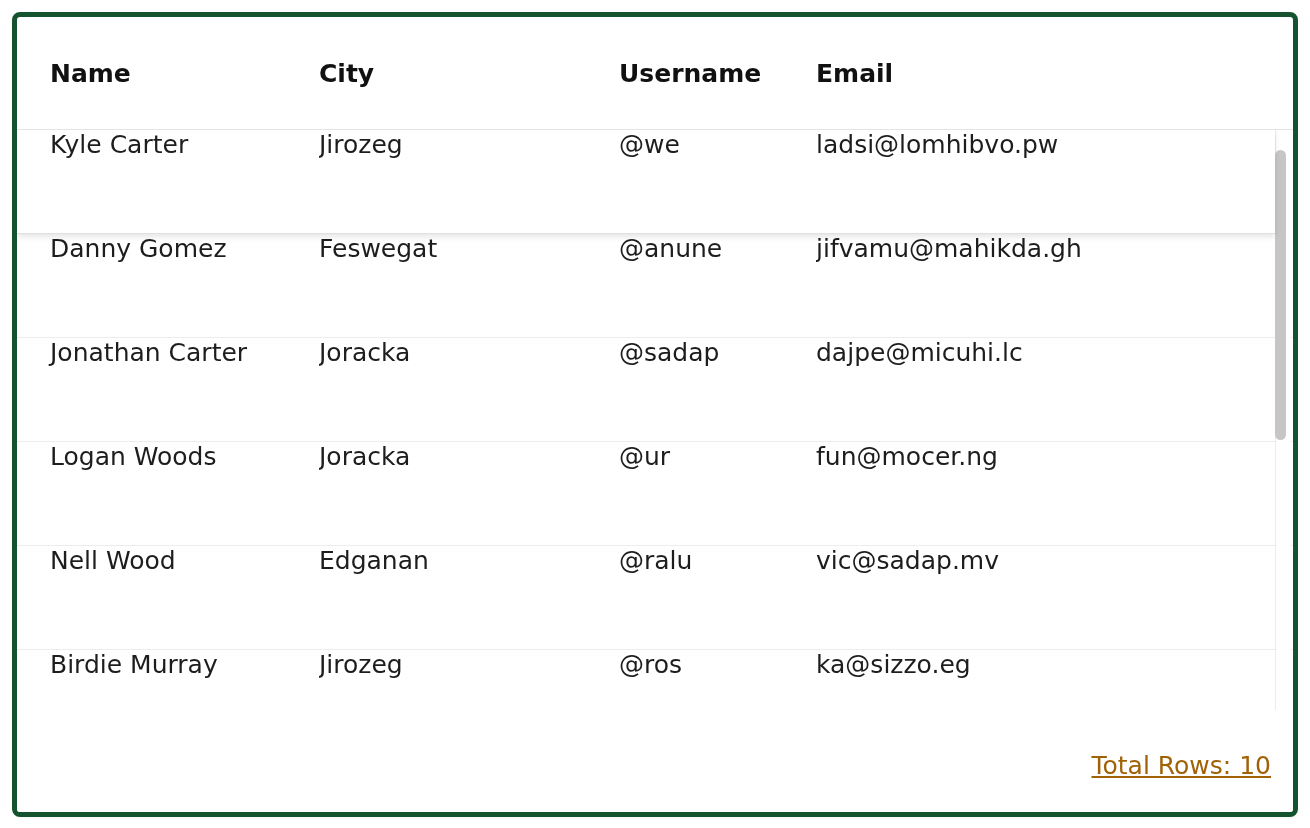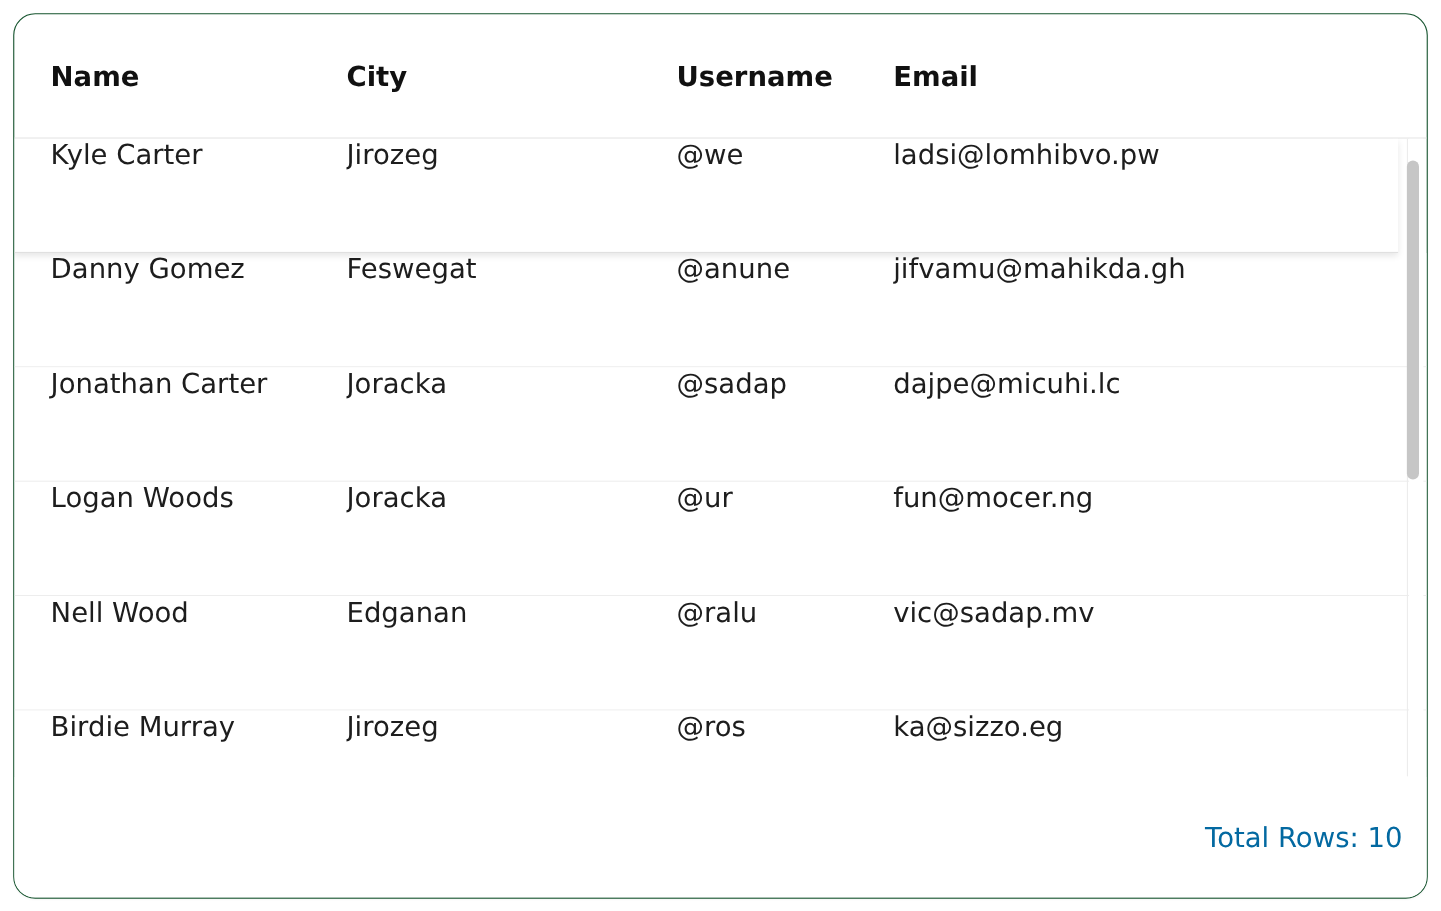--- a/index.html
+++ b/index.html
@@ -11,22 +11,22 @@
     background: #ffffff;
     font-family: "DejaVu Sans", sans-serif;
   }
   .table-card {
     position: absolute;
     left: 12px;
     top: 12px;
     width: 1286px;
     height: 805px;
     background: #ffffff;
-    border: 1px solid #14532d;
-    border-radius: 20px;
+    border: 5px solid #14532d;
+    border-radius: 8px;
     overflow: hidden;
     box-shadow: 0 1px 2px rgba(0,0,0,0.04);
   }
   .thead {
     height: 113px;
     border-bottom: 1px solid #e4e4e4;
     display: flex;
     align-items: center;
   }
   .tbody-wrap {
@@ -100,22 +100,23 @@
   .tfoot {
     height: 110px;
     display: flex;
     align-items: center;
     justify-content: flex-end;
     padding-right: 22px;
     background: #ffffff;
   }
   .total-rows {
     font-size: 25px;
-    color: #0369a1;
+    color: #a16207;
     white-space: nowrap;
+    text-decoration: underline;
   }
 </style>
 </head>
 <body>
 
 <div class="table-card">
 
   <div class="thead">
     <div class="th c-name">Name</div>
     <div class="th c-city">City</div>

